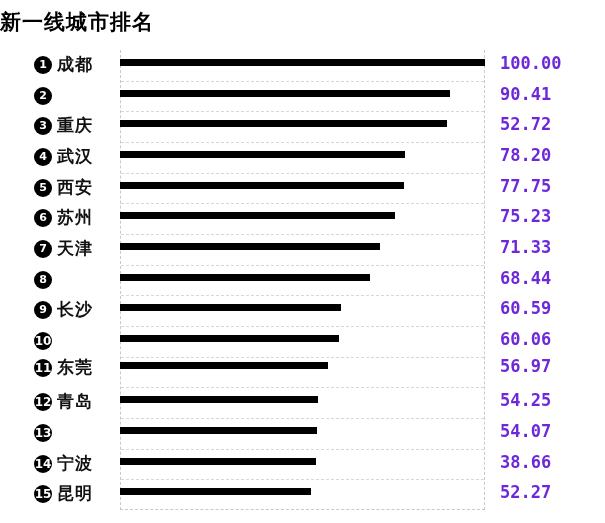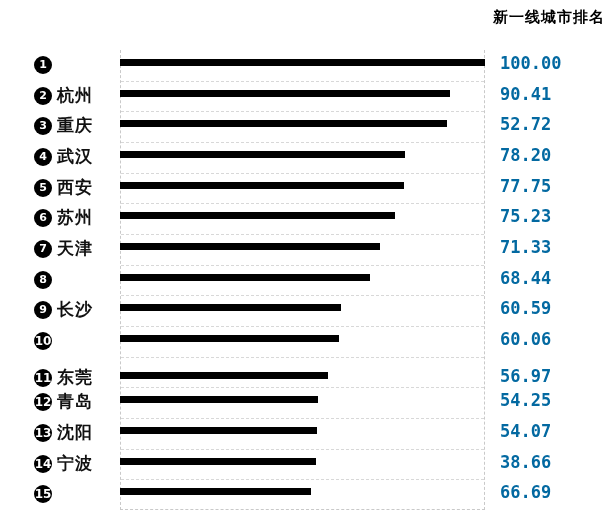--- a/index.html
+++ b/index.html
@@ -16,22 +16,22 @@
   #chart-root {
     position: relative;
     width: 605px;
     height: 523px;
   }
   #chart-title {
     position: absolute;
     top: 8px;
     left: 0;
     width: 605px;
-    text-align: right;
-    font-size: 15px;
+    text-align: left;
+    font-size: 21px;
     font-weight: bold;
     color: #000000;
     font-family: "DejaVu Sans", sans-serif;
     letter-spacing: 1px;
   }
   #plot-area {
     position: absolute;
     left: 120px;
     top: 50px;
     width: 365px;
@@ -89,21 +89,21 @@
     top: 9px;
     height: 7px;
     background: #000000;
   }
   .value-label {
     position: absolute;
     left: 500px;
     top: 3px;
     font-size: 17px;
     font-weight: bold;
-    color: #0369a1;
+    color: #6d28d9;
     font-family: "DejaVu Sans Mono", monospace;
     letter-spacing: 0px;
     white-space: nowrap;
   }
 </style>
 </head>
 <body>
 
 <div id="chart-root">
 
@@ -122,26 +122,26 @@
       <div class="grid-line" style="top: 306.667px;"></div>
       <div class="grid-line" style="top: 337.333px;"></div>
       <div class="grid-line" style="top: 368px;"></div>
       <div class="grid-line" style="top: 398.667px;"></div>
       <div class="grid-line" style="top: 429.333px;"></div>
     </div>
 
   <div id="rows-container">
       <div class="row" style="top: 50px;">
         <div class="rank-badge">1</div>
+        <div class="city-label">成都</div>
         <div class="bar" style="width: 365px; background: rgb(0, 0, 0);"></div>
         <div class="value-label">100.00</div>
       </div>
       <div class="row" style="top: 80.6667px;">
         <div class="rank-badge">2</div>
-        <div class="city-label">杭州</div>
         <div class="bar" style="width: 329.997px; background: rgb(0, 0, 0);"></div>
         <div class="value-label">90.41</div>
       </div>
       <div class="row" style="top: 111.333px;">
         <div class="rank-badge">3</div>
         <div class="city-label">重庆</div>
         <div class="bar" style="width: 327.441px; background: rgb(0, 0, 0);"></div>
         <div class="value-label">52.72</div>
       </div>
       <div class="row" style="top: 142px;">
@@ -177,44 +177,44 @@
         <div class="rank-badge">9</div>
         <div class="city-label">长沙</div>
         <div class="bar" style="width: 221.154px; background: rgb(0, 0, 0);"></div>
         <div class="value-label">60.59</div>
       </div>
       <div class="row" style="top: 326px;">
         <div class="rank-badge wide">10</div>
         <div class="bar" style="width: 219.219px; background: rgb(0, 0, 0);"></div>
         <div class="value-label">60.06</div>
       </div>
-      <div class="row" style="top: 363px;">
+      <div class="row" style="top: 353px;">
         <div class="rank-badge wide">11</div>
         <div class="city-label">东莞</div>
         <div class="bar" style="width: 207.94px; background: rgb(0, 0, 0);"></div>
         <div class="value-label">56.97</div>
       </div>
       <div class="row" style="top: 387.333px;">
         <div class="rank-badge wide">12</div>
         <div class="city-label">青岛</div>
         <div class="bar" style="width: 198.012px; background: rgb(0, 0, 0);"></div>
         <div class="value-label">54.25</div>
       </div>
       <div class="row" style="top: 418px;">
         <div class="rank-badge wide">13</div>
-        <div class="city-label">沈阳</div>
         <div class="bar" style="width: 197.355px; background: rgb(0, 0, 0);"></div>
         <div class="value-label">54.07</div>
       </div>
       <div class="row" style="top: 448.667px;">
         <div class="rank-badge wide">14</div>
         <div class="city-label">宁波</div>
         <div class="bar" style="width: 195.895px; background: rgb(0, 0, 0);"></div>
         <div class="value-label">38.66</div>
       </div>
       <div class="row" style="top: 479.333px;">
         <div class="rank-badge wide">15</div>
+        <div class="city-label">昆明</div>
         <div class="bar" style="width: 190.786px; background: rgb(0, 0, 0);"></div>
-        <div class="value-label">66.69</div>
+        <div class="value-label">52.27</div>
       </div>
     </div>
 
 </div>
 
 </body></html>

